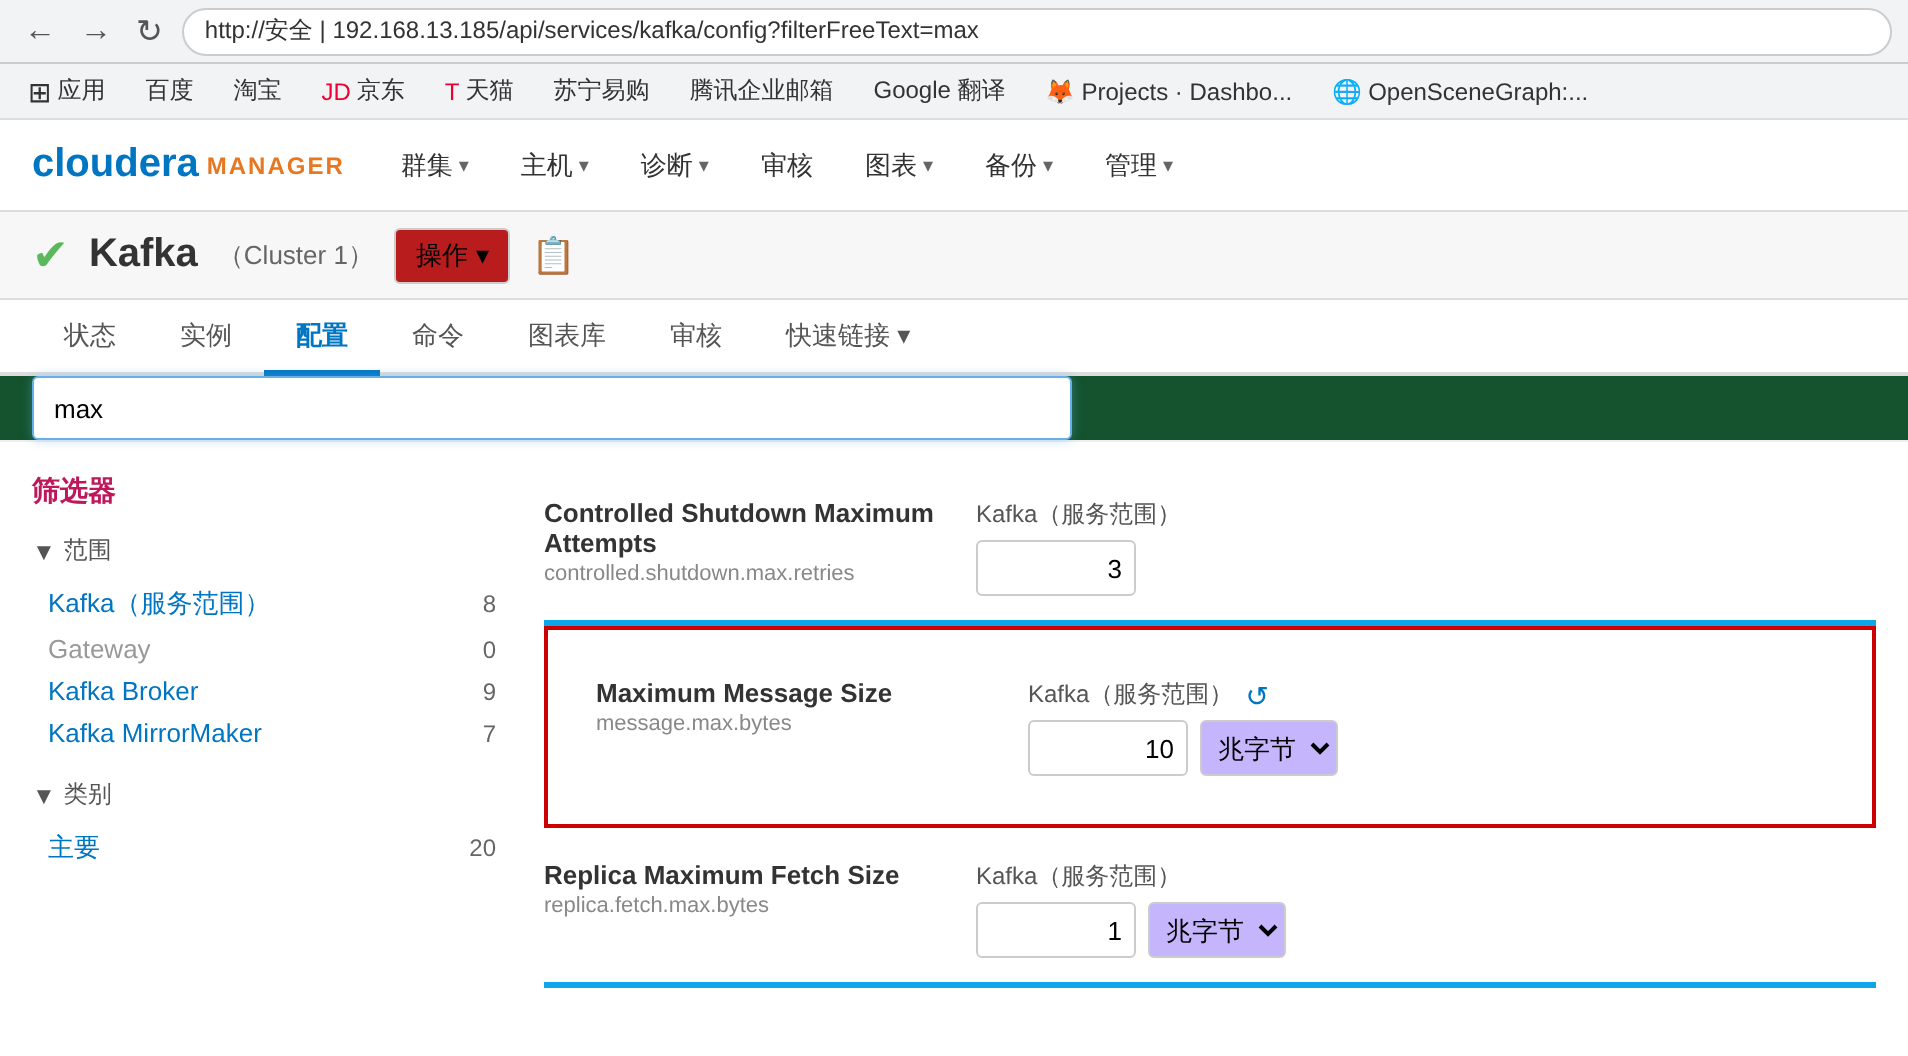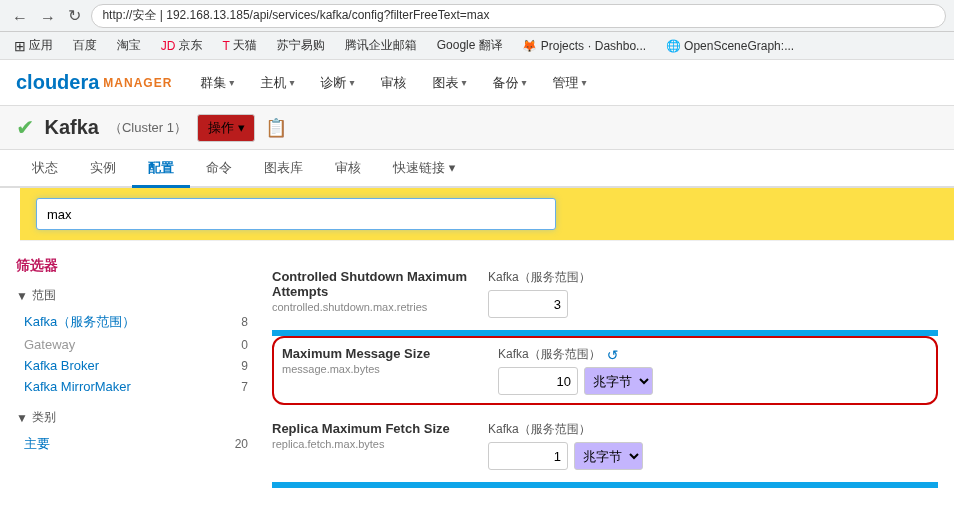--- a/index.html
+++ b/index.html
@@ -97,24 +97,23 @@
       height: 38px;
     }
     .tab-item {
       padding: 8px 16px; cursor: pointer; font-size: 13px; color: #555;
       border-bottom: 3px solid transparent; margin-bottom: -2px;
     }
     .tab-item.active { color: #0075c2; border-bottom-color: #0075c2; font-weight: bold; }
 
     
     .search-bar {
-      padding: 10px 16px;
-      background: #fde047;
+      padding: 0 16px;
+      background: #14532d;
       border-bottom: 1px solid #eee;
-      margin-left: 20px;
     }
     .search-input {
       width: 520px; height: 32px; border: 1px solid #66afe9;
       border-radius: 3px; padding: 0 10px; font-size: 13px;
       outline: none; box-shadow: 0 0 6px rgba(102,175,233,0.4);
     }
 
     
     .main-content {
       display: flex;
@@ -140,42 +139,42 @@
       padding: 3px 8px; cursor: pointer; border-radius: 3px; font-size: 13px;
     }
     .sidebar-item-label { color: #0075c2; }
     .sidebar-item-label.disabled { color: #999; cursor: default; }
     .sidebar-item-count { color: #666; font-size: 12px; }
 
     
     .config-content { flex: 1; }
     .config-item {
       display: flex; align-items: flex-start; gap: 16px;
-      padding: 12px 0; border-bottom: 6px solid #0ea5e9;
+      padding: 12px 0; border-bottom: 3px solid #0ea5e9;
     }
     .config-item-info { width: 200px; flex-shrink: 0; }
     .config-item-name { font-weight: bold; font-size: 13px; color: #333; }
     .config-item-key { font-size: 11px; color: #888; margin-top: 2px; }
     .config-item-scope { display: flex; align-items: center; gap: 6px; font-size: 12px; color: #555; }
     .config-item-value { display: flex; align-items: center; gap: 6px; }
     .config-input {
       width: 80px; height: 28px; border: 1px solid #ccc; border-radius: 3px;
       padding: 0 6px; font-size: 13px; text-align: right;
     }
     .config-select {
       height: 28px; border: 1px solid #ccc; border-radius: 3px;
       padding: 0 4px; font-size: 13px; background: #c4b5fd; cursor: pointer;
     }
     .reset-icon { color: #0075c2; cursor: pointer; font-size: 14px; }
 
     
     .config-item.highlighted {
       border: 2px solid #cc0000;
-      padding: 8px;
-      border-radius: 12px;
+      padding: 24px;
+      border-radius: 0;
       margin-bottom: 4px;
     }
   </style>
 </head>
 <body>
 
 <div class="browser-toolbar">
   <div class="browser-nav-btns">
     <button class="browser-nav-btn">←</button>
     <button class="browser-nav-btn">→</button>

